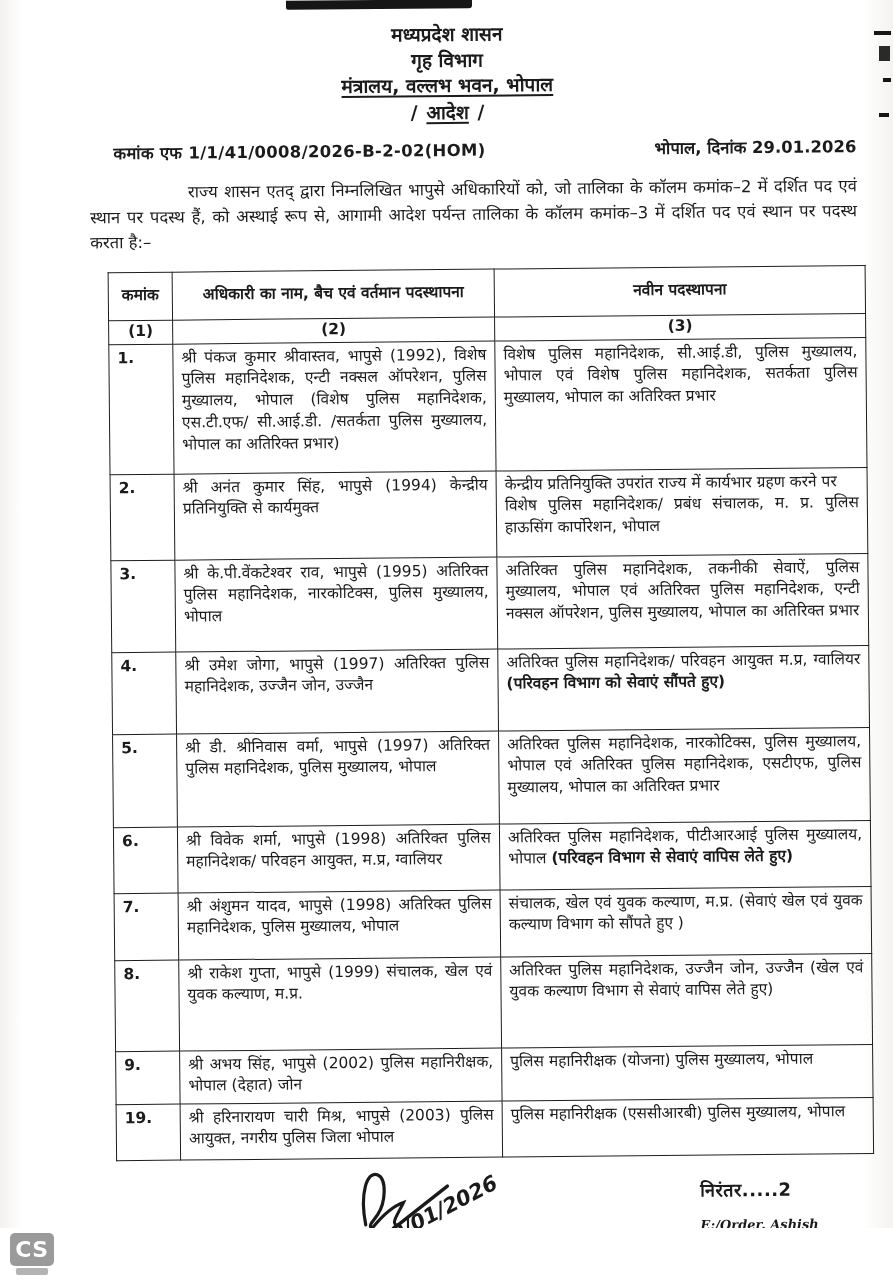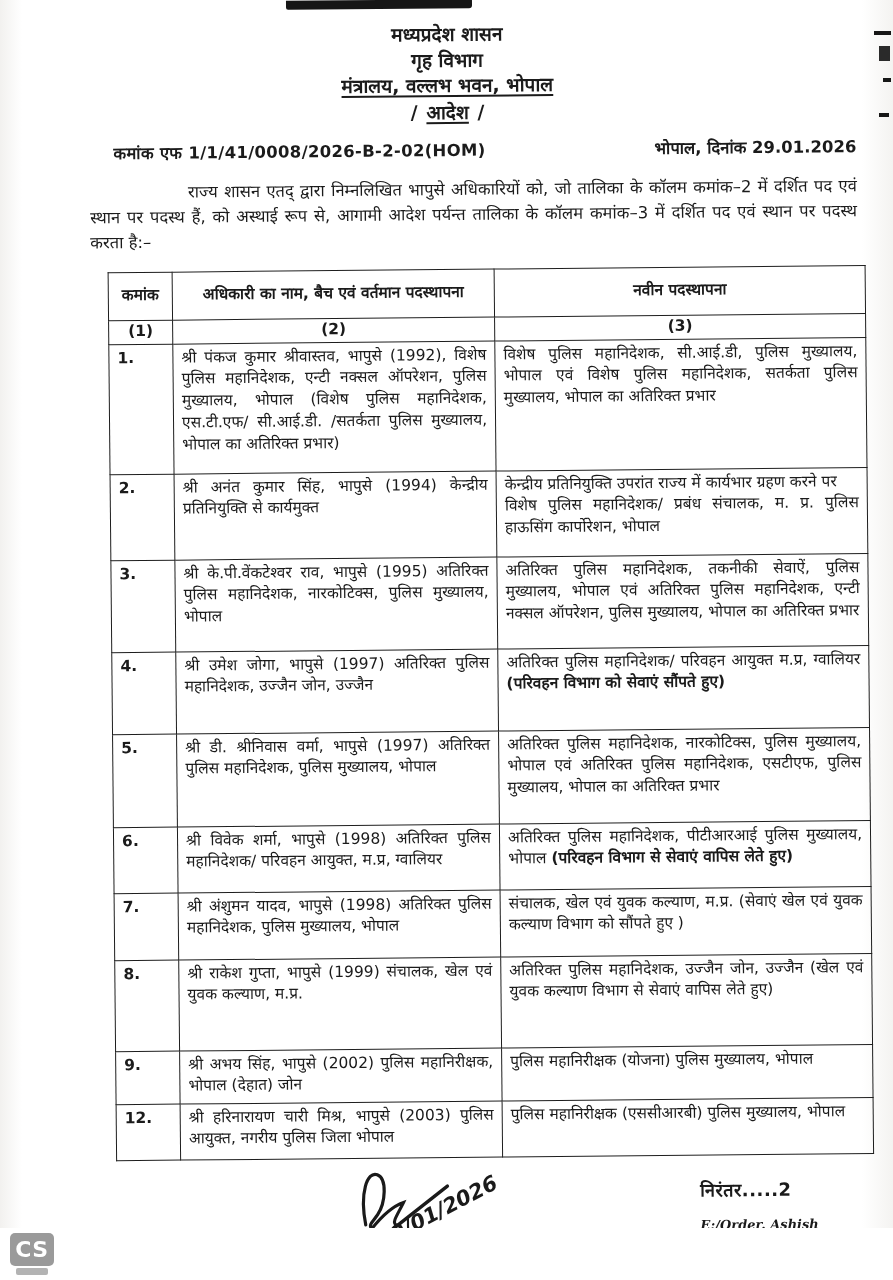--- a/index.html
+++ b/index.html
@@ -206,21 +206,21 @@
           <td class="sno">8.</td>
           <td class="cell">श्री राकेश गुप्ता, भापुसे (1999) संचालक, खेल एवं युवक कल्याण, म.प्र.</td>
           <td class="cell">अतिरिक्त पुलिस महानिदेशक, उज्जैन जोन, उज्जैन (खेल एवं युवक कल्याण विभाग से सेवाएं वापिस लेते हुए)</td>
         </tr>
         <tr>
           <td class="sno">9.</td>
           <td class="cell">श्री अभय सिंह, भापुसे (2002) पुलिस महानिरीक्षक, भोपाल (देहात) जोन</td>
           <td class="cell">पुलिस महानिरीक्षक (योजना) पुलिस मुख्यालय, भोपाल</td>
         </tr>
         <tr>
-          <td class="sno">12.</td>
+          <td class="sno">19.</td>
           <td class="cell">श्री हरिनारायण चारी मिश्र, भापुसे (2003) पुलिस आयुक्त, नगरीय पुलिस जिला भोपाल</td>
           <td class="cell">पुलिस महानिरीक्षक (एससीआरबी) पुलिस मुख्यालय, भोपाल</td>
         </tr>
       </tbody>
     </table>
 
     <div class="footrow">
       <div class="sig">
         <svg width="150" height="98" viewBox="0 0 150 98">
           <path d="M14 62 C8 30 16 8 26 12 C36 16 34 40 26 52 C22 58 16 62 20 66" fill="none" stroke="#1a1a1a" stroke-width="3.2" stroke-linecap="round"></path>

